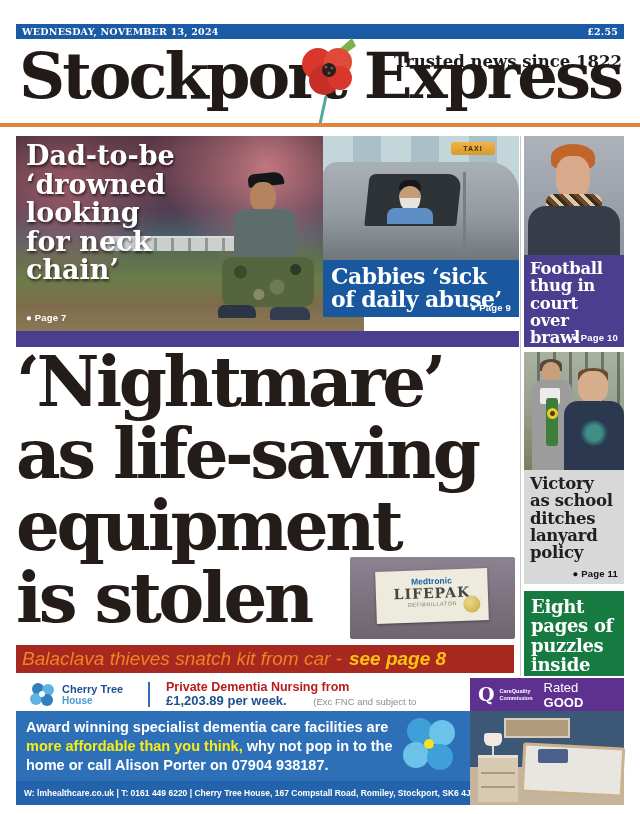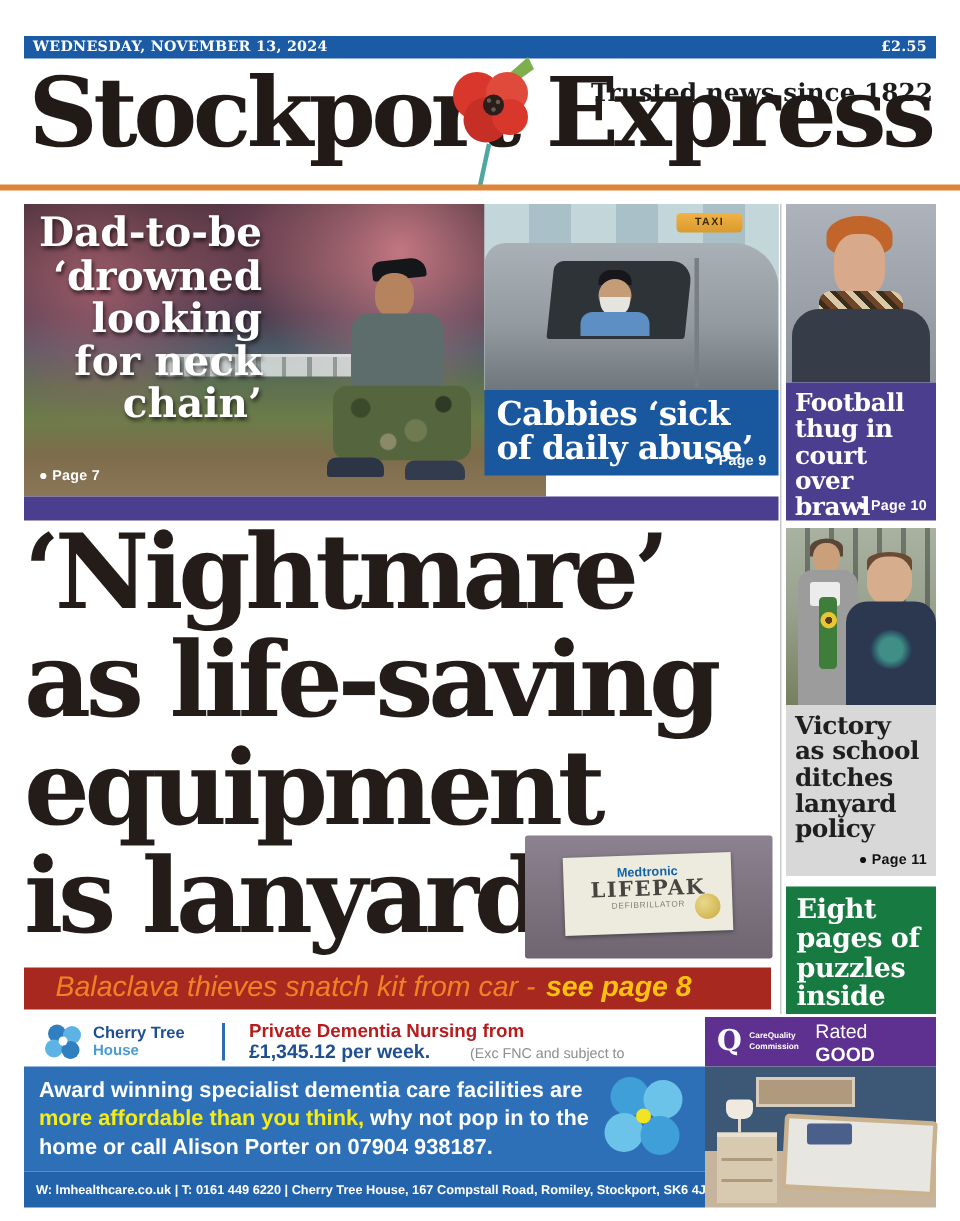--- a/index.html
+++ b/index.html
@@ -19,21 +19,21 @@
   .poppy{left:296px;top:34px;}
   .rule-orange{left:0;top:123px;width:640px;height:4px;background:#e0843a;}
 
   
   .photo{overflow:hidden;}
   .story-dad{left:16px;top:136px;width:348px;height:195px;
      background:
        radial-gradient(circle at 72% 16%, rgba(214,130,140,.85), rgba(214,130,140,0) 34%),
        radial-gradient(circle at 14% 28%, rgba(170,96,110,.8), rgba(170,96,110,0) 30%),
        radial-gradient(circle at 45% 8%, rgba(120,70,90,.7), rgba(120,70,90,0) 28%),
-       linear-gradient(180deg,#3c2b35 0%,#553a46 22%,#4a3d50 38%,#4c5a66 50%,#5d7050 62%,#6c7c49 74%,#7d6c4b 86%,#8b7758 100%); text-align: right;}
+       linear-gradient(180deg,#3c2b35 0%,#553a46 22%,#4a3d50 38%,#4c5a66 50%,#5d7050 62%,#6c7c49 74%,#7d6c4b 86%,#8b7758 100%);}
   .dad-headline{left:10px;top:6px;font-family:"DejaVu Serif",serif;font-weight:bold;font-size:27px;
      line-height:1.06;color:#fff;white-space:pre-line;text-shadow:1px 2px 3px rgba(0,0,0,.65);}
   .pageref{font-weight:bold;color:#fff;font-size:9.5px;letter-spacing:.2px;}
   .dad-page{left:10px;bottom:8px;}
   .bridge{left:90px;top:100px;width:180px;height:13px;background:
      repeating-linear-gradient(90deg,#dfe3e2 0 14px,#9aa39f 14px 17px);opacity:.85;border-top:2px solid #eef1ef;}
   .dad-man{right:40px;bottom:8px;width:120px;height:150px;}
   .man-cap{position:absolute;left:44px;top:0;width:36px;height:13px;background:#15161a;border-radius:6px 10px 2px 2px;transform:rotate(-6deg);}
   .man-head{position:absolute;left:46px;top:9px;width:26px;height:30px;background:#b5845f;border-radius:45%;}
   .man-torso{position:absolute;left:30px;top:36px;width:62px;height:52px;background:#5c6d6c;border-radius:12px 12px 8px 8px;}
@@ -85,21 +85,21 @@
   .defib-label{position:absolute;left:26px;top:13px;width:112px;height:52px;background:#edeade;
      transform:rotate(-2deg);text-align:center;box-sizing:border-box;padding-top:6px;box-shadow:0 1px 3px rgba(0,0,0,.4);}
   .defib-brand{color:#1464a5;font-size:8.5px;font-weight:bold;}
   .defib-product{color:#46453f;font-size:14px;font-weight:bold;font-family:"DejaVu Serif",serif;letter-spacing:1px;line-height:1.1;}
   .defib-type{color:#84816f;font-size:5.5px;letter-spacing:.5px;}
   .defib-sticker{position:absolute;right:8px;bottom:8px;width:17px;height:17px;border-radius:50%;
      background:radial-gradient(circle at 35% 35%,#ead98a,#c8a93f);}
 
   
   .banner{left:16px;top:645px;width:498px;height:28px;background:#a7281e;display:flex;align-items:center;
-     box-sizing:border-box;padding-left:21px;font-style:italic;font-size:19px;}
+     box-sizing:border-box;padding-left:6px;font-style:italic;font-size:19px;}
   .banner-text{color:#ef8324;}
   .banner-cta{color:#fec110;font-weight:bold;margin-left:7px;}
 
   
   .story-victory{left:524px;top:352px;width:100px;height:232px;}
   .vic-photo{left:0;top:0;width:100px;height:118px;
      background:linear-gradient(180deg,#a9b2a1 0%,#99a28e 45%,#76805f 100%);}
   .vic-fence{position:absolute;left:0;top:0;width:100px;height:64px;
      background:repeating-linear-gradient(90deg,transparent 0 13px,rgba(40,45,40,.45) 13px 16px);}
   .vic-woman{position:absolute;left:8px;top:10px;width:40px;height:108px;}
@@ -240,21 +240,21 @@
 thug in
 court over
 brawl</div>
       <div class="abs pageref fb-page">● Page 10</div>
     </div>
   </div>
 
   <div class="abs main-headline">‘Nightmare’
 as life-saving
 equipment
-is lanyard</div>
+is stolen</div>
 
   <div class="abs defib">
     <div class="defib-label">
       <div class="defib-brand">Medtronic</div>
       <div class="defib-product">LIFEPAK</div>
       <div class="defib-type">DEFIBRILLATOR</div>
       <div class="defib-sticker"></div>
     </div>
   </div>
 
@@ -308,21 +308,21 @@
           <circle cx="19" cy="19" r="6" fill="#2f7fc1"></circle>
           <circle cx="14" cy="13" r="3" fill="#ffffff"></circle>
         </svg>
         <span class="brand-1">Cherry Tree</span>
         <span class="brand-2">House</span>
       </div>
       <div class="abs ad-div"></div>
       <div class="abs offer">
         <div class="offer-1">Private Dementia Nursing from</div>
         <div class="offer-2">
-          <span>£1,345.12 per week.</span><span class="offer-note"> (Exc FNC and subject to assessment)</span>
+          <span>£1,203.89 per week.</span><span class="offer-note"> (Exc FNC and subject to assessment)</span>
         </div>
       </div>
     </div>
     <div class="abs cqc">
       <span class="cqc-q">Q</span>
       <span class="cqc-name">
         <span>CareQuality</span><br>
         <span>Commission</span>
       </span>
       <span class="cqc-rating">

